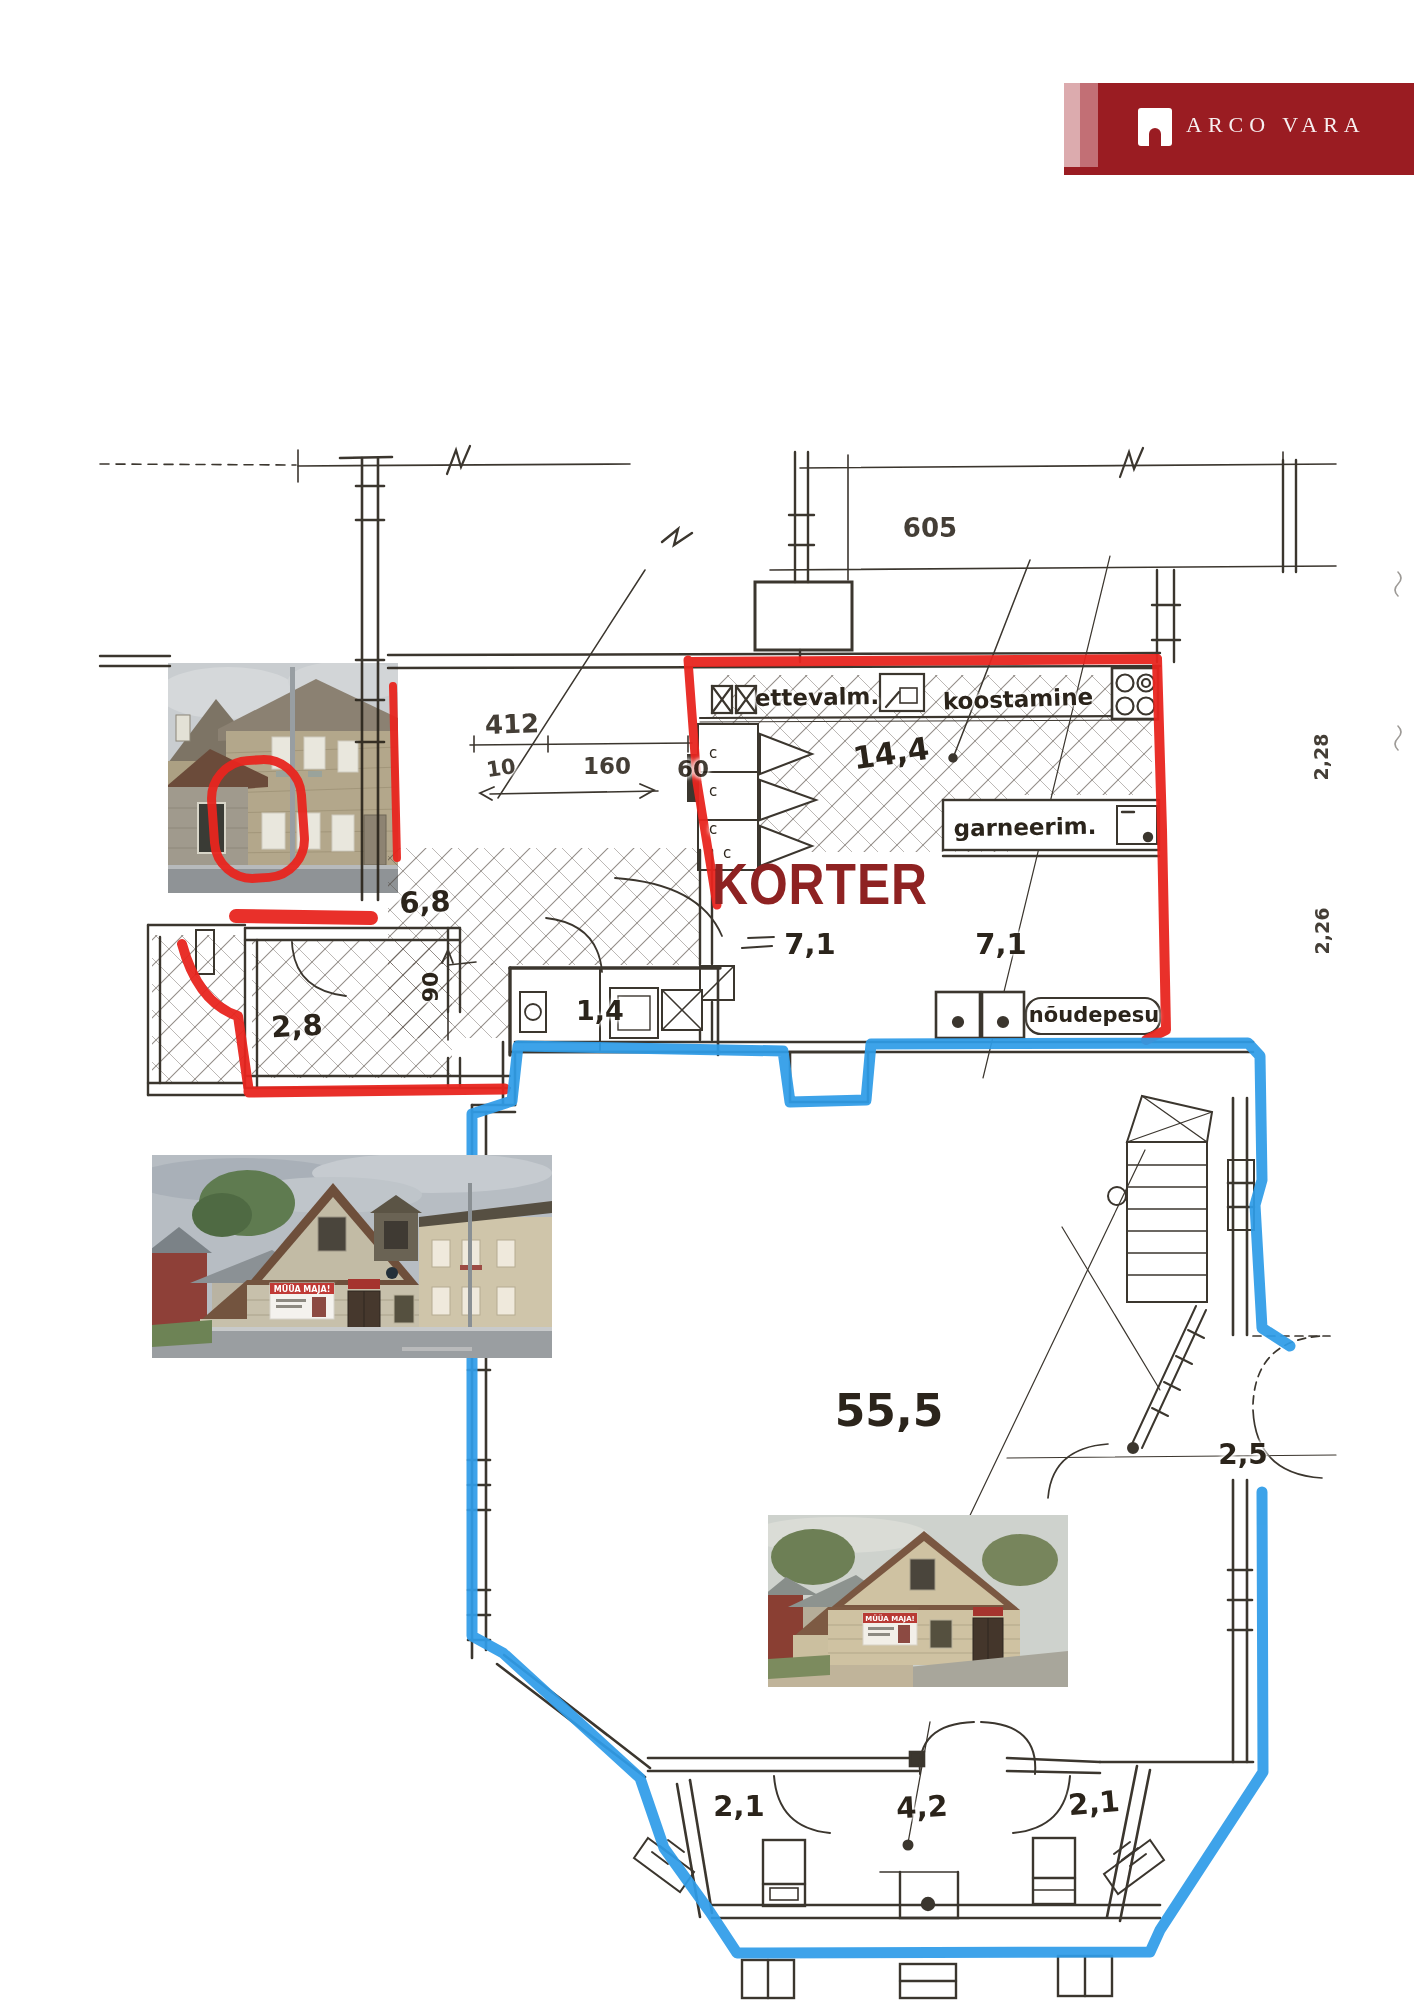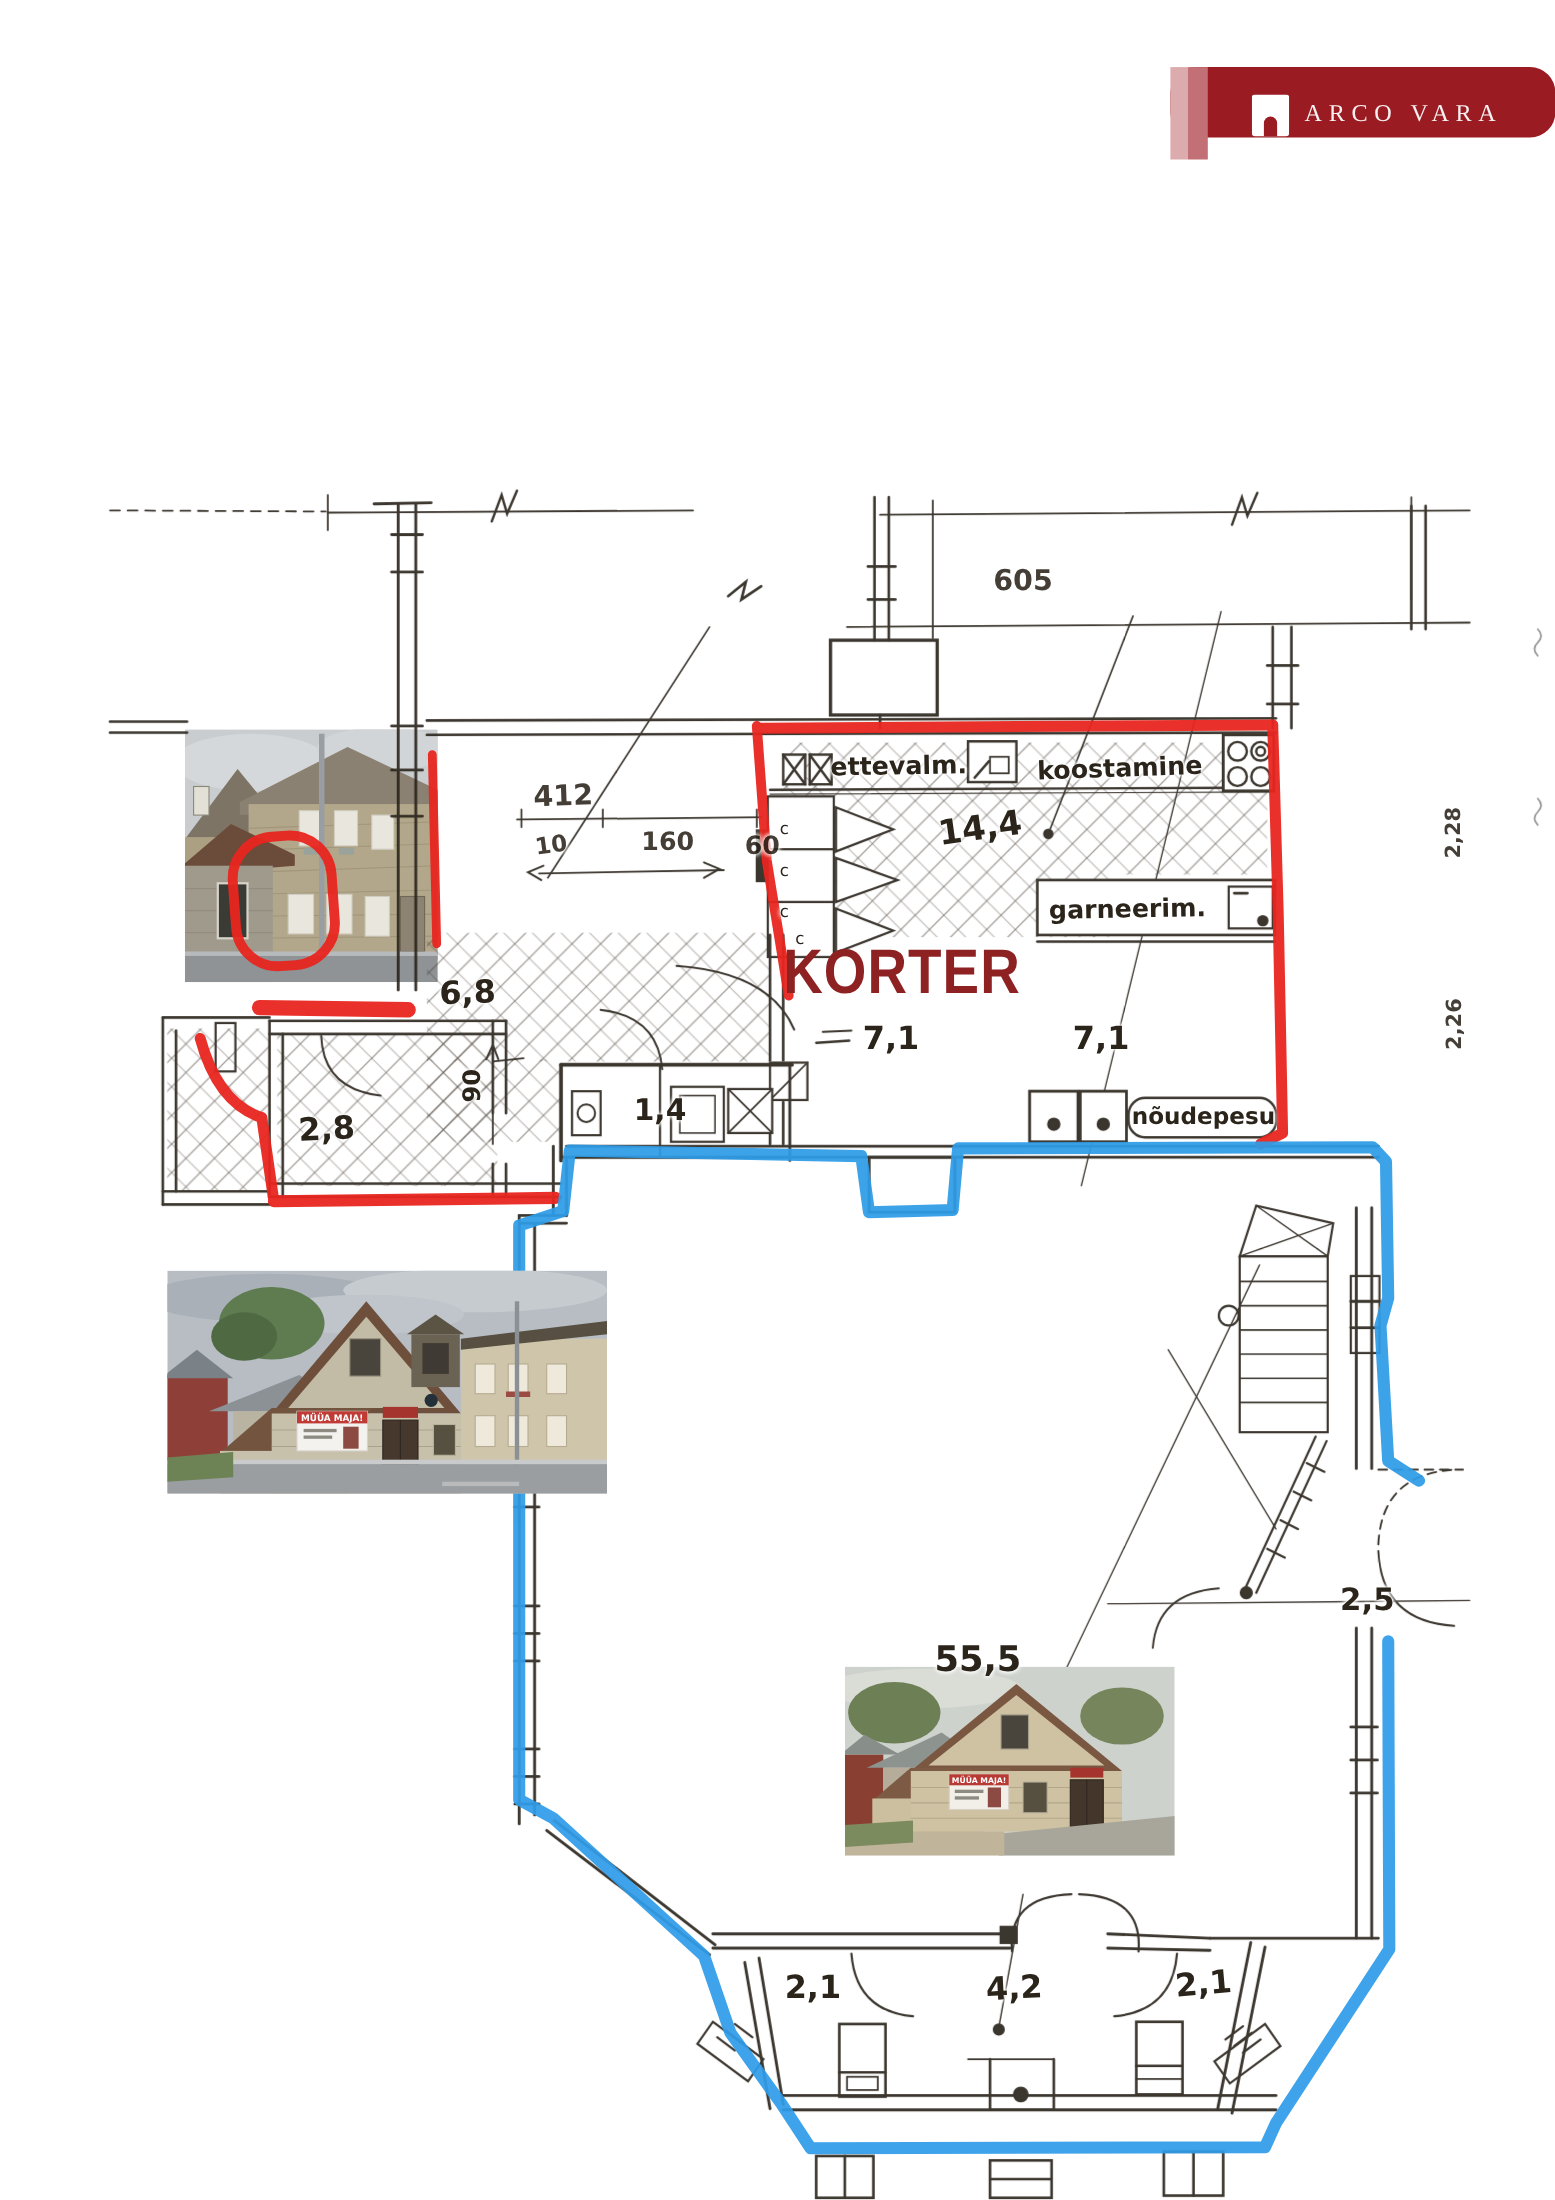--- a/index.html
+++ b/index.html
@@ -1,22 +1,22 @@
 <!DOCTYPE html>
 <html><head>
 <meta charset="utf-8">
 <style>
   html,body{margin:0;padding:0;background:#888;}
   #page{position:relative;width:1414px;height:2000px;background:#ffffff;overflow:hidden;
         font-family:"Liberation Sans",sans-serif;}
   
   #title{position:absolute;left:113px;top:112px;font-size:62px;font-weight:bold;
          color:#9e2023;letter-spacing:1px;font-family:"Liberation Sans",sans-serif;}
-  #banner{position:absolute;left:1064px;top:61px;width:350px;height:64px;background:#9a1c22;
-          display:flex;align-items:center;border-radius:23px;}
+  #banner{position:absolute;left:1064px;top:83px;width:350px;height:92px;background:#9a1c22;
+          display:flex;align-items:center;}
   #banner .stripeL{position:absolute;left:-0px;top:0;width:16px;height:84px;background:#dcabae;}
   #banner .stripeM{position:absolute;left:16px;top:0;width:18px;height:84px;background:#c26f75;}
   #logoicon{position:absolute;left:74px;top:25px;width:34px;height:38px;}
   #brandname{position:absolute;left:122px;top:0;height:84px;display:flex;align-items:center;
              color:#f7eff0;font-family:"Liberation Serif",serif;font-size:22px;letter-spacing:6px;}
   
   .layer{position:absolute;left:0;top:0;pointer-events:none;}
   
   .lbl{position:absolute;transform:translate(-50%,-50%);font-family:"DejaVu Sans",sans-serif;
        font-weight:bold;color:#2b241b;white-space:nowrap;z-index:6;
@@ -550,21 +550,21 @@
   <div class="lbl" style="left:1025px;top:827px;font-size:23px;transform:translate(-50%,-50%) rotate(-1deg);">garneerim.</div>
   <div class="lbl" style="left:810px;top:944px;font-size:29px;">7,1</div>
   <div class="lbl" style="left:1001px;top:944px;font-size:29px;">7,1</div>
   <div class="lbl" style="left:1094px;top:1015px;font-size:21px;">nõudepesu</div>
   <div class="lbl" style="left:425px;top:902px;font-size:29px;transform:translate(-50%,-50%) rotate(-2deg);">6,8</div>
   <div class="lbl" style="left:430px;top:987px;font-size:22px;transform:translate(-50%,-50%) rotate(-90deg);">90</div>
   <div class="lbl" style="left:297px;top:1026px;font-size:29px;transform:translate(-50%,-50%) rotate(-3deg);">2,8</div>
   <div class="lbl" style="left:600px;top:1010px;font-size:27px;">1,4</div>
   <div class="lbl soft" style="left:1321px;top:757px;font-size:19px;transform:translate(-50%,-50%) rotate(-90deg);">2,28</div>
   <div class="lbl soft" style="left:1322px;top:931px;font-size:19px;transform:translate(-50%,-50%) rotate(-90deg);">2,26</div>
-  <div class="lbl" style="left:889px;top:1508px;font-size:32px;">55,5</div>
+  <div class="lbl" style="left:889px;top:1410px;font-size:44px;">55,5</div>
   <div class="lbl" style="left:1243px;top:1454px;font-size:28px;">2,5</div>
   <div class="lbl" style="left:739px;top:1806px;font-size:29px;">2,1</div>
   <div class="lbl" style="left:922px;top:1807px;font-size:29px;transform:translate(-50%,-50%) rotate(-3deg);">4,2</div>
   <div class="lbl" style="left:1094px;top:1803px;font-size:29px;transform:translate(-50%,-50%) rotate(-5deg);">2,1</div>
   <div class="lbl" style="left:713px;top:753px;font-size:15px;font-weight:normal;">c</div>
   <div class="lbl" style="left:713px;top:791px;font-size:15px;font-weight:normal;">c</div>
   <div class="lbl" style="left:713px;top:829px;font-size:15px;font-weight:normal;">c</div>
   <div class="lbl" style="left:727px;top:853px;font-size:15px;font-weight:normal;">c</div>
 
   <div class="big-red" id="korter" style="left:820px;top:884px;">KORTER</div>

